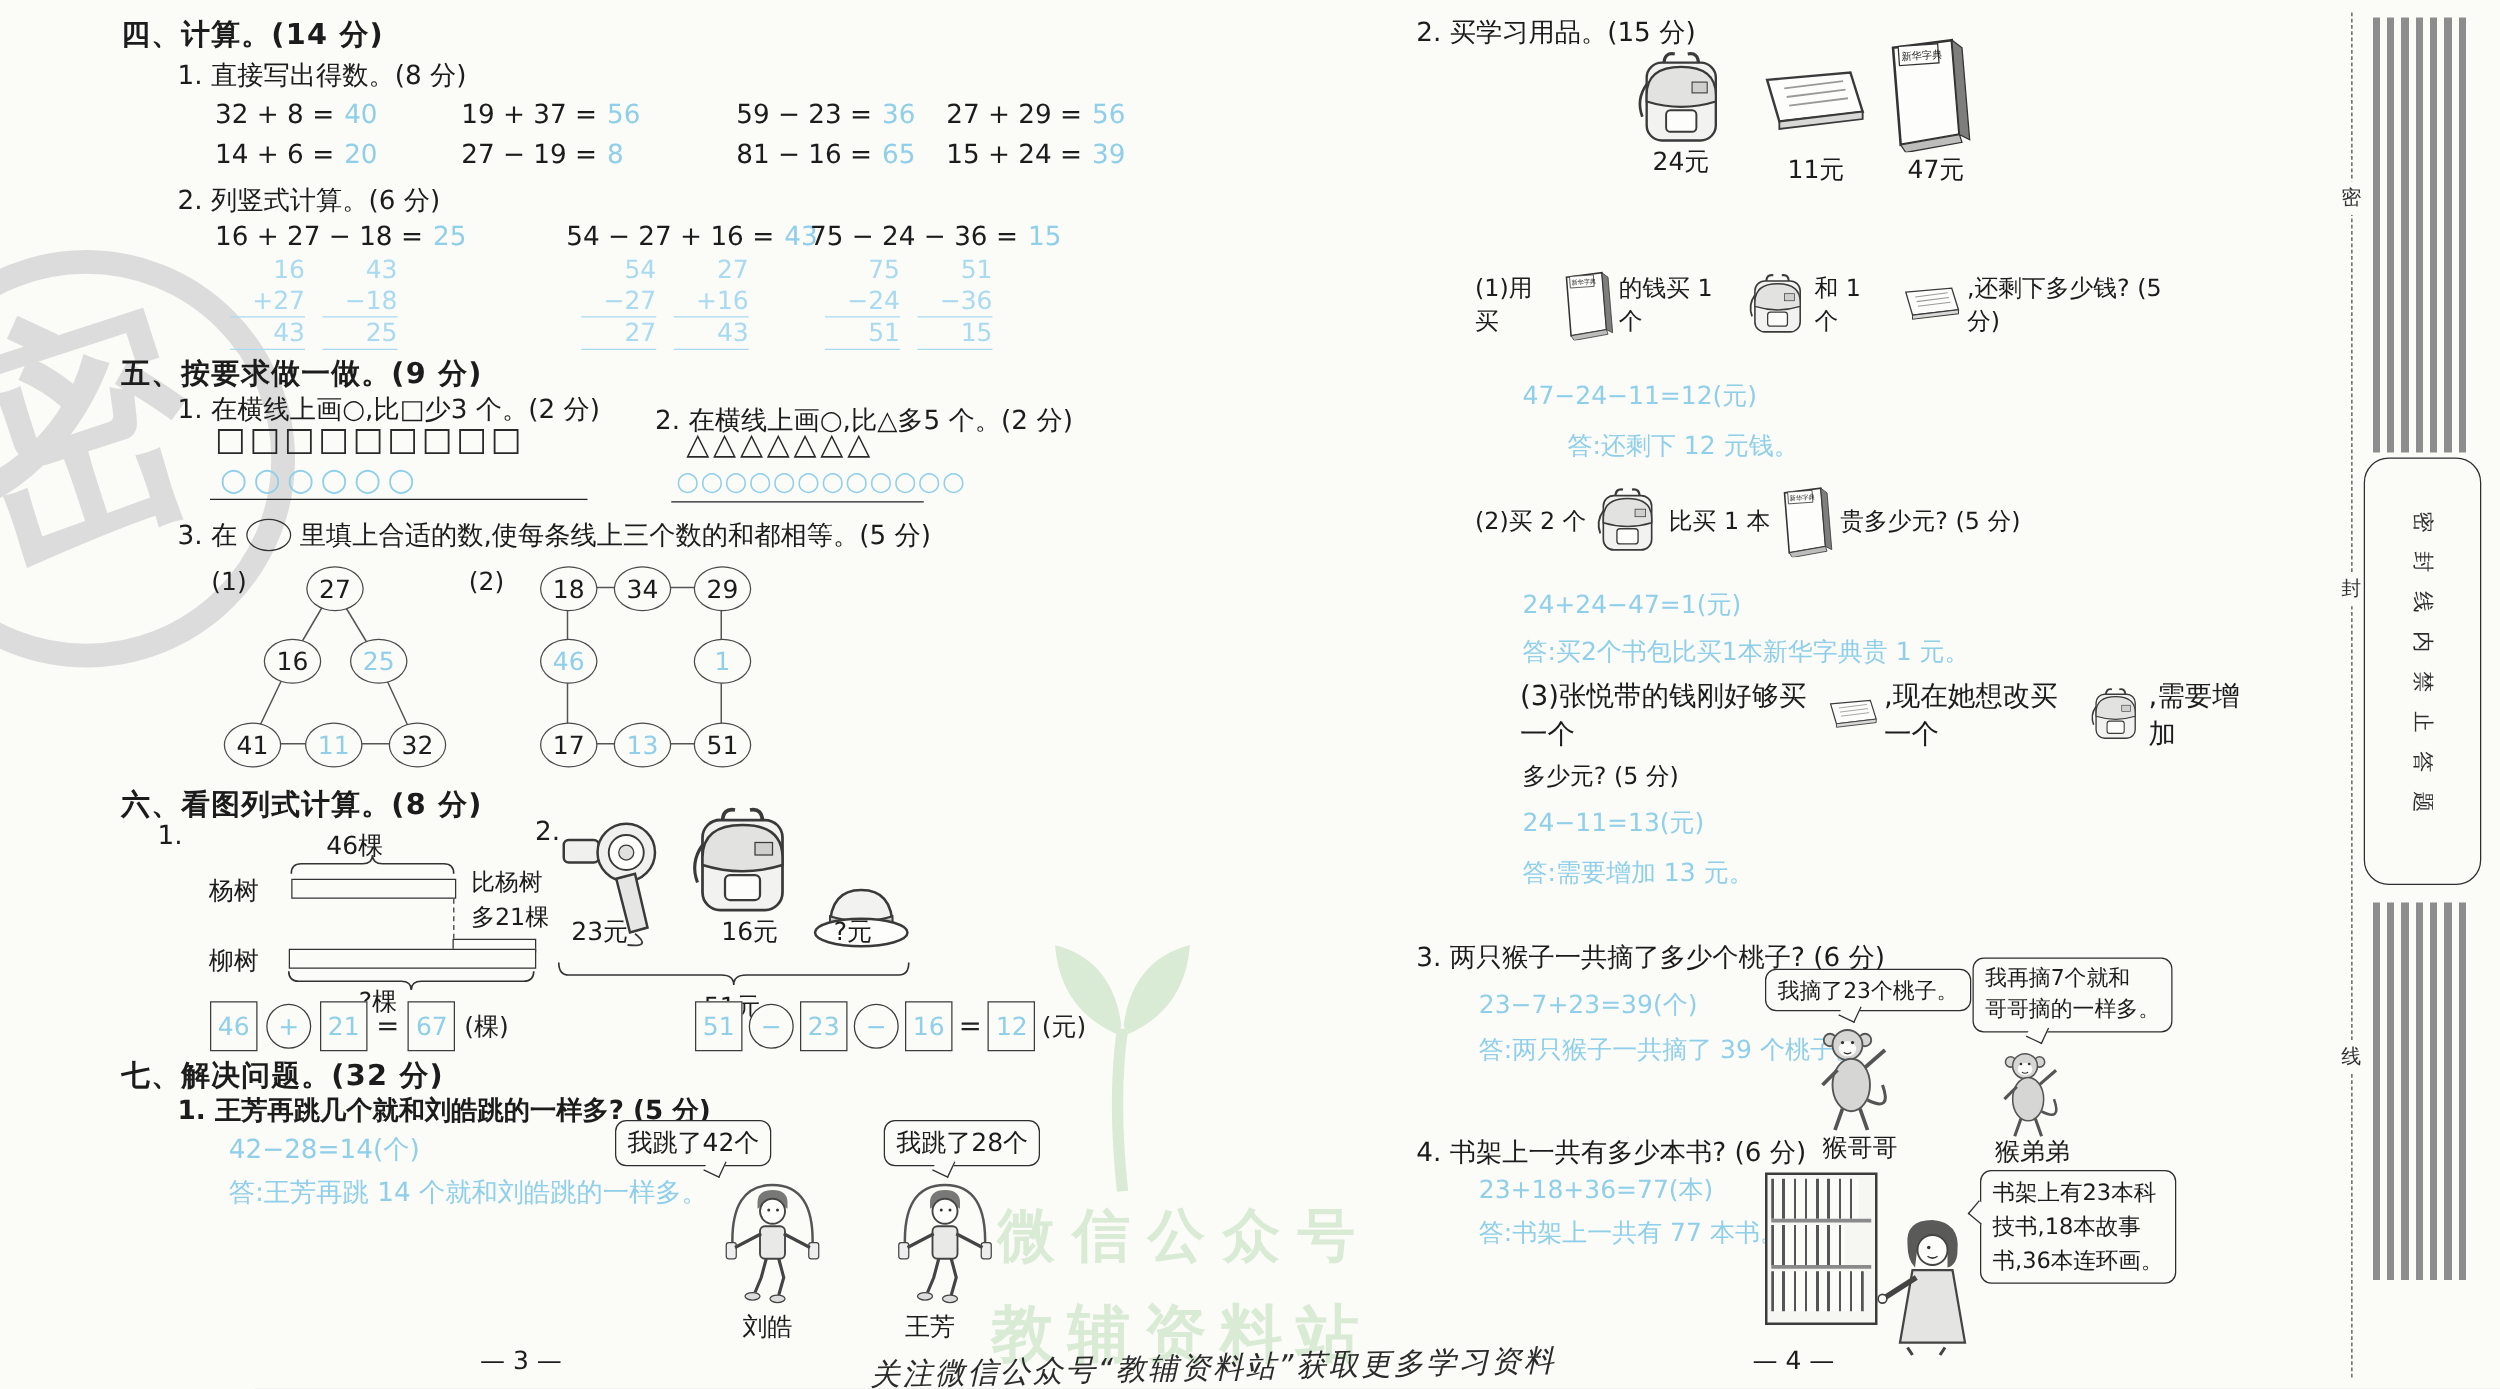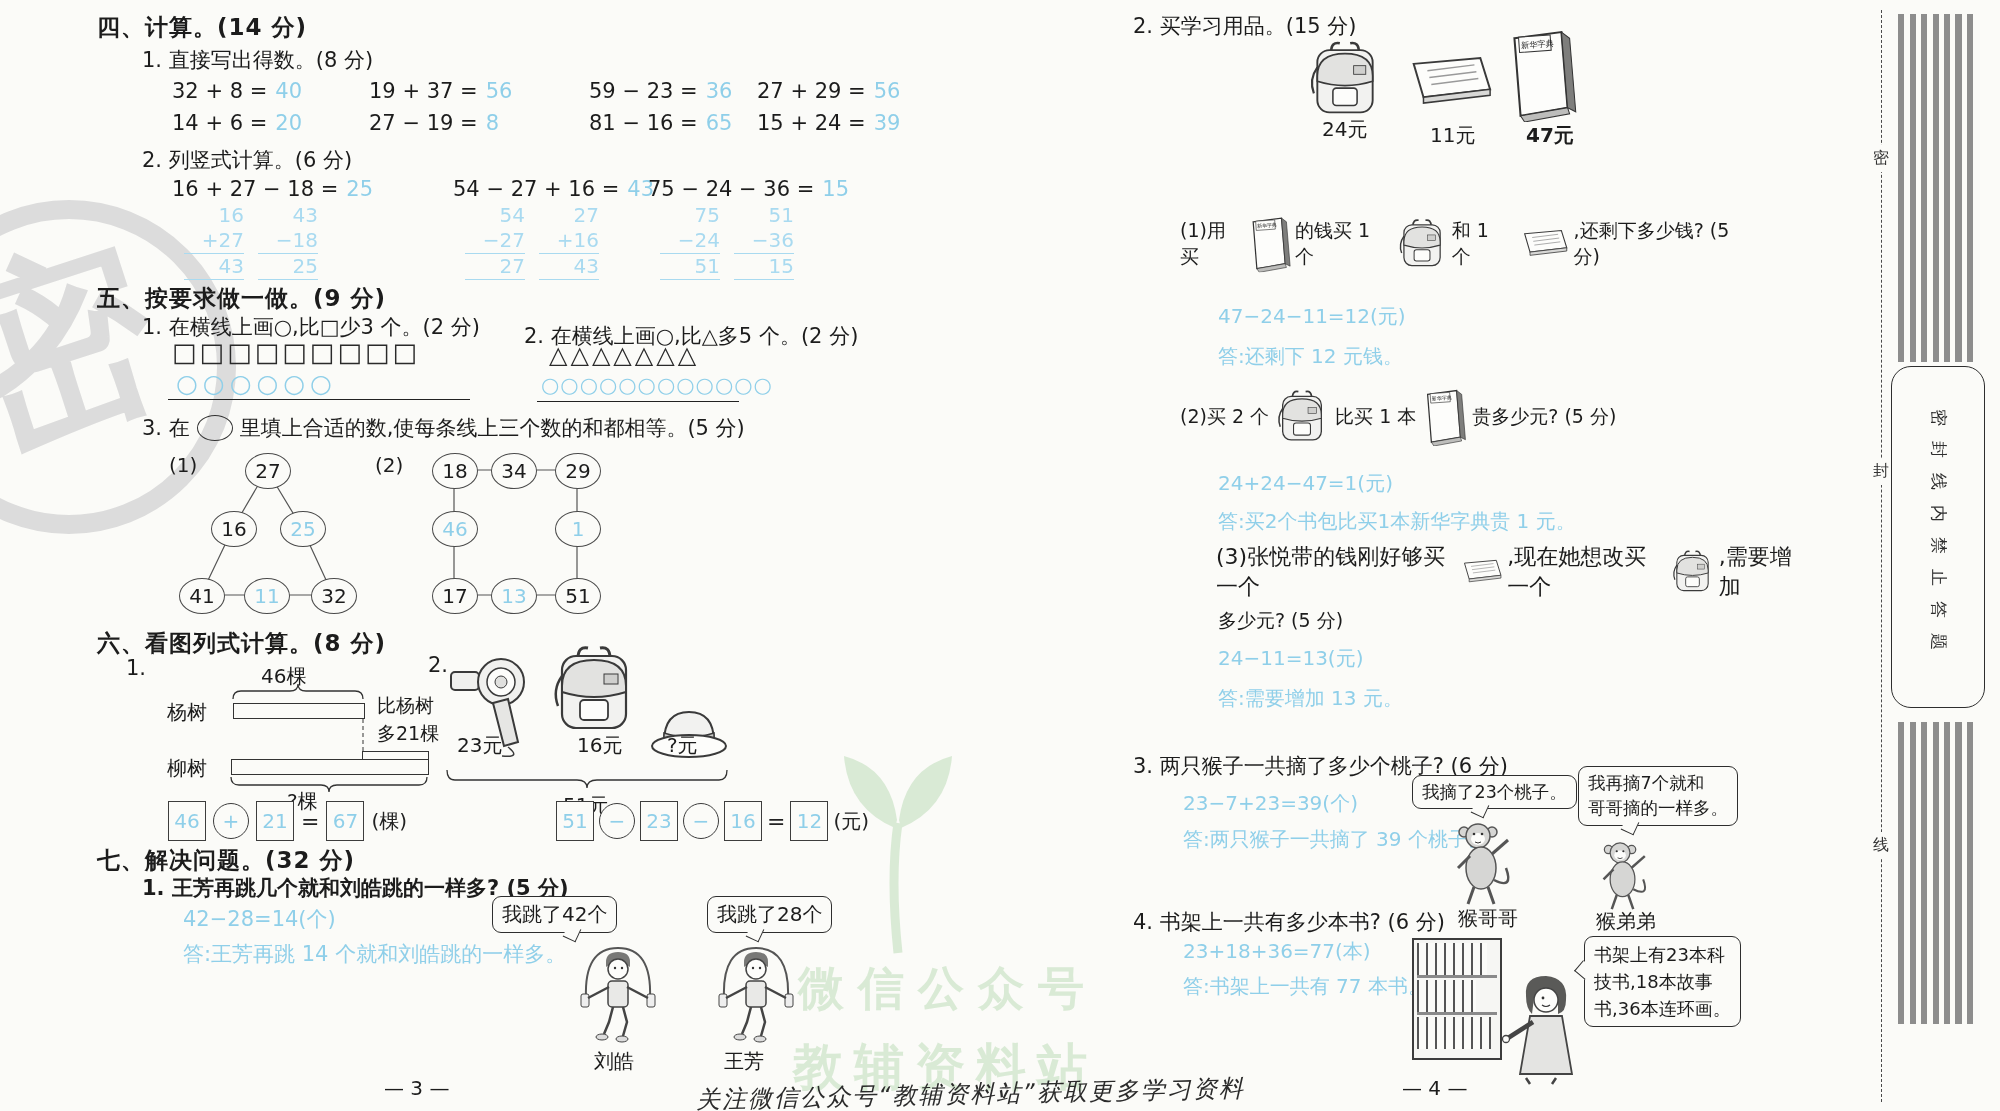--- a/index.html
+++ b/index.html
@@ -310,39 +310,39 @@
       <use href="#sym-bag"></use>
     </svg>
   <svg class="abs content" style="left:1398px;top:52px;" width="98" height="61">
       <use href="#sym-notebook"></use>
     </svg>
   <svg class="abs content" style="left:1504px;top:28px;" width="74" height="94">
       <use href="#sym-dict"></use>
     </svg>
   <div class="abs t20 content" style="left:1322px;top:116px;">24元</div>
   <div class="abs t20 content" style="left:1430px;top:122px;">11元</div>
-  <div class="abs t20 content" style="left:1526px;top:122px;font-weight:bold;">47元</div>
+  <div class="abs t20 content" style="left:1526px;top:122px;">47元</div>
 
   <div class="abs fl t19 content" style="left:1180px;top:215px;gap:4px;width:575px;">
     <span>(1)用买</span>
     <svg width="46" height="58" viewBox="0 0 72 92">
         <use href="#sym-dict"></use>
       </svg>
     <span>的钱买 1 个</span>
     <svg width="54" height="56" viewBox="0 0 92 96">
         <use href="#sym-bag"></use>
       </svg>
     <span>和 1 个</span>
     <svg width="56" height="36" viewBox="0 0 100 62">
         <use href="#sym-notebook"></use>
       </svg>
     <span>,还剩下多少钱? (5 分)</span>
   </div>
   <div class="abs t20 ansb content" style="left:1218px;top:303px;">47−24−11=12(元)</div>
-  <div class="abs t20 ansb content" style="left:1218px;top:343px;text-align:right;">答:还剩下 12 元钱。</div>
+  <div class="abs t20 ansb content" style="left:1254px;top:343px;text-align:right;">答:还剩下 12 元钱。</div>
 
   <div class="abs fl t19 content" style="left:1180px;top:388px;gap:5px;width:575px;">
     <span>(2)买 2 个</span>
     <svg width="56" height="58" viewBox="0 0 92 96">
         <use href="#sym-bag"></use>
       </svg>
     <span>比买 1 本</span>
     <svg width="46" height="58" viewBox="0 0 72 92">
         <use href="#sym-dict"></use>
       </svg>

